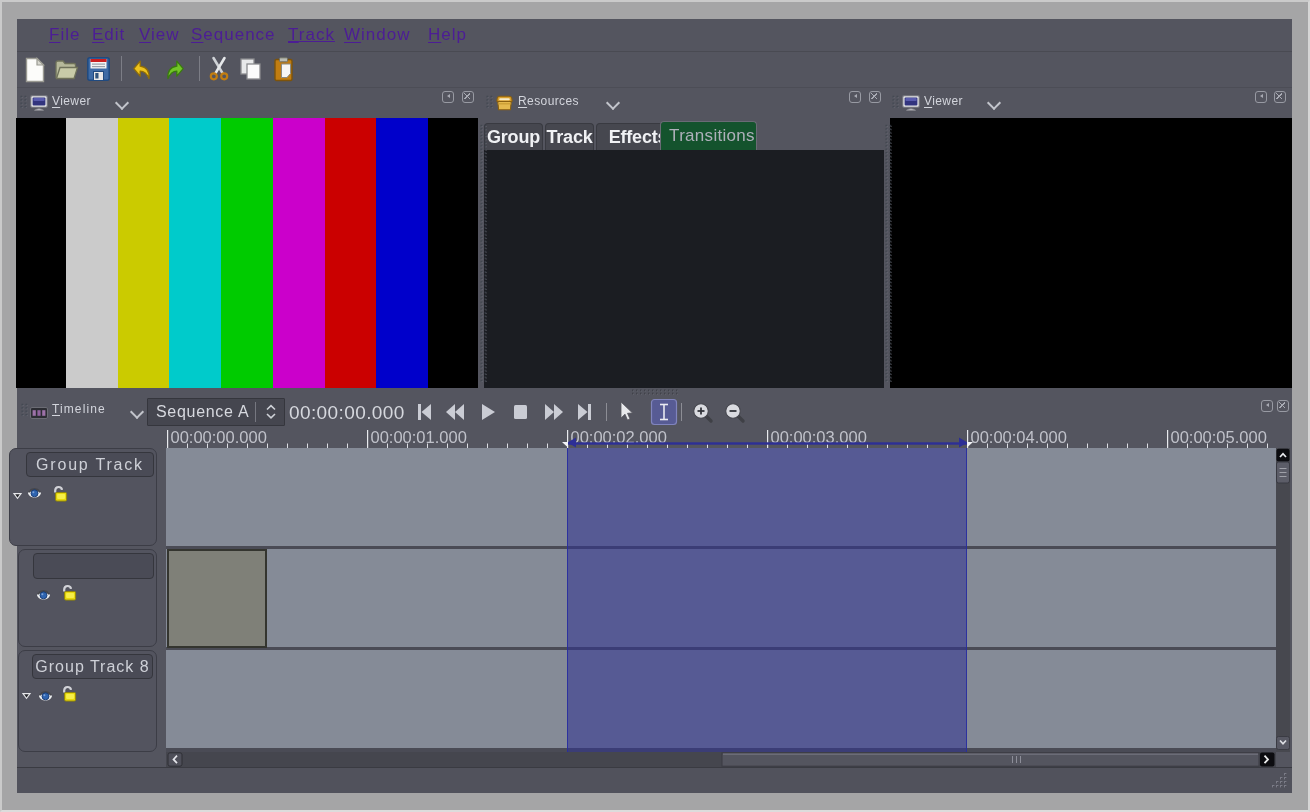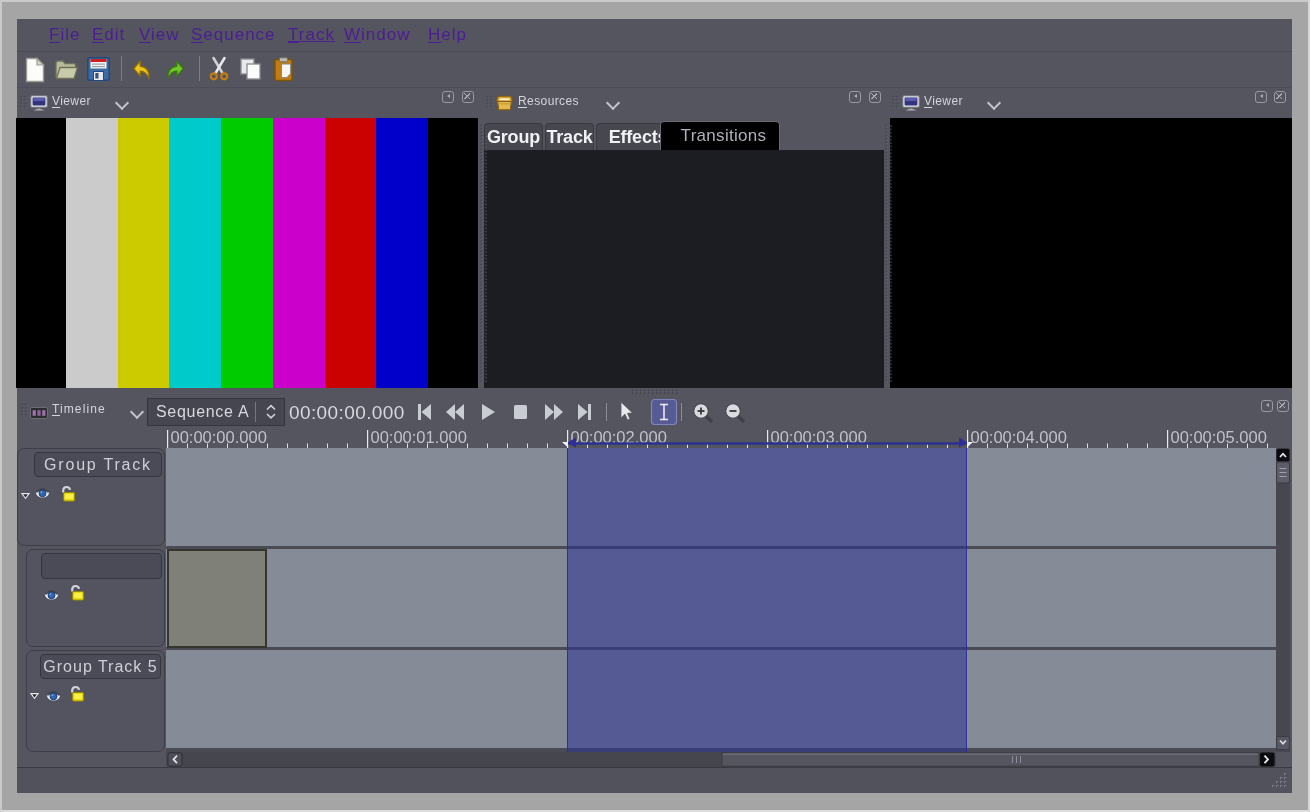--- a/index.html
+++ b/index.html
@@ -204,21 +204,21 @@
     <div style="flex:1;background:#cb00cb;"></div>
     <div style="flex:1;background:#cb0000;"></div>
     <div style="flex:1;background:#0000cb;"></div>
   </div>
 </div>
 <div class="abs" style="left:890px;top:118px;width:402px;height:270px;background:#000;"></div>
 
 <div class="tab" style="left:484px;width:59px;">Group</div>
 <div class="tab" style="left:545px;width:49px;">Track</div>
 <div class="tab" style="left:596px;width:84px;">Effects</div>
-<div class="tab" style="left:660px;top:121px;height:29px;width:120px;background:#000000;border-color:#6a6b75;color:#aeb0ba;font-weight:normal;font-size:17px;letter-spacing:0.3px;line-height:28px;text-indent:7px;">Transitions</div>
+<div class="tab" style="left:660px;top:121px;height:29px;width:97px;background:#14532d;border-color:#6a6b75;color:#aeb0ba;font-weight:normal;font-size:17px;letter-spacing:0.3px;line-height:28px;text-indent:7px;">Transitions</div>
 <div class="abs" style="left:484px;top:150px;width:400px;height:238px;background:#1b1d22;"></div>
 
 <div class="grip" style="left:480px;top:124px;height:260px;">
     <svg width="8" height="260">
       <rect x="0.5" y="0.8" width="1.7" height="1.7" fill="#394049" opacity="0.7"></rect>
       <rect x="1.6" y="1.9" width="1" height="1" fill="#7b7c87" opacity="0.7"></rect>
       <rect x="4.5" y="0.8" width="1.7" height="1.7" fill="#394049" opacity="0.7"></rect>
       <rect x="5.6" y="1.9" width="1" height="1" fill="#7b7c87" opacity="0.7"></rect>
       <rect x="0.5" y="4.2" width="1.7" height="1.7" fill="#394049" opacity="0.7"></rect>
       <rect x="1.6" y="5.3" width="1" height="1" fill="#7b7c87" opacity="0.7"></rect>
@@ -1040,27 +1040,27 @@
   <div class="abs" style="left:0;top:101px;width:1110px;height:98px;background:#858b97;"></div>
   <div class="abs" style="left:0;top:199px;width:1110px;height:3px;background:#4a4b55;"></div>
   <div class="abs" style="left:0;top:202px;width:1110px;height:98px;background:#858b97;"></div>
   <div class="abs" style="left:0;top:300px;width:1110px;height:4px;background:#4a4b55;"></div>
 
   <div class="abs" style="left:1px;top:101px;width:100px;height:99px;background:#7f8078;border:2.5px solid #34352f;box-sizing:border-box;"></div>
 
   <div class="abs" style="left:401px;top:0;width:400px;height:304px;background:rgba(47,51,146,0.55);border-left:1px solid rgba(40,44,160,0.9);border-right:1px solid rgba(40,44,160,0.9);box-sizing:border-box;"></div>
 </div>
 
-<div class="abs" id="trackheads" style="left:16px;top:448px;width:149px;height:316px;">
+<div class="abs" id="trackheads" style="left:8px;top:448px;width:149px;height:316px;">
   <div class="abs" style="left:1px;top:0;width:146px;height:96px;background:#53545f;border:1px solid #3c3d46;border-radius:7px;"></div>
   <div class="abs" style="left:10px;top:101px;width:137px;height:96px;background:#53545f;border:1px solid #3c3d46;border-radius:7px;"></div>
   <div class="abs" style="left:10px;top:202px;width:137px;height:100px;background:#53545f;border:1px solid #3c3d46;border-radius:7px;"></div>
   <div class="abs" style="left:18px;top:4px;width:126px;height:23px;background:#4a4b56;border:1px solid #35363d;border-radius:4px;color:#ced0d7;font-size:16px;letter-spacing:1.8px;text-align:center;line-height:23px;">Group Track</div>
   <div class="abs" style="left:25px;top:105px;width:119px;height:24px;background:#4a4b56;border:1px solid #35363d;border-radius:4px;"></div>
-  <div class="abs" style="left:24px;top:206px;width:119px;height:23px;background:#4a4b56;border:1px solid #35363d;border-radius:4px;color:#ced0d7;font-size:16px;letter-spacing:1.0px;text-align:center;line-height:23px;">Group Track 5</div>
+  <div class="abs" style="left:24px;top:206px;width:119px;height:23px;background:#4a4b56;border:1px solid #35363d;border-radius:4px;color:#ced0d7;font-size:16px;letter-spacing:1.0px;text-align:center;line-height:23px;">Group Track 8</div>
   <svg width="149" height="304" style="position:absolute;left:0;top:0;">
     <defs>
       <g id="eye">
         <ellipse cx="6.5" cy="6.3" rx="6.3" ry="4.1" fill="#eceef0"></ellipse>
         <path d="M0.6 5.2 Q6.5 -1.2 12.4 5.2" fill="none" stroke="#45464c" stroke-width="1.8"></path>
         <circle cx="6.5" cy="6.3" r="3.5" fill="#2e64b0" stroke="#16386e" stroke-width="0.9"></circle>
         <circle cx="5.4" cy="5.2" r="1" fill="#7ea4d8"></circle>
       </g>
       <g id="lock">
         <path d="M3.2 6.5 L3.2 4.6 Q3.2 1 6.6 1 Q9.6 1 10 3.8" fill="none" stroke="#d2d3d8" stroke-width="2.2"></path>

